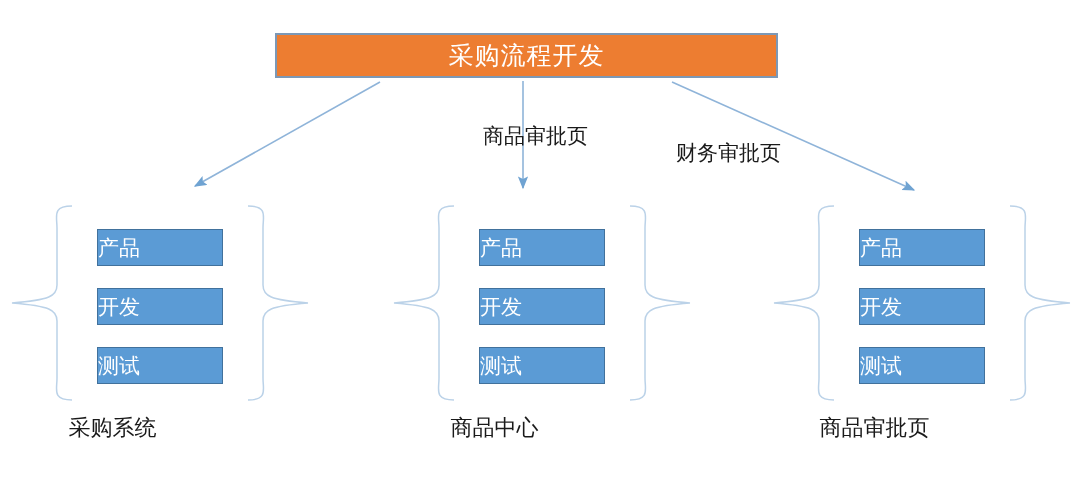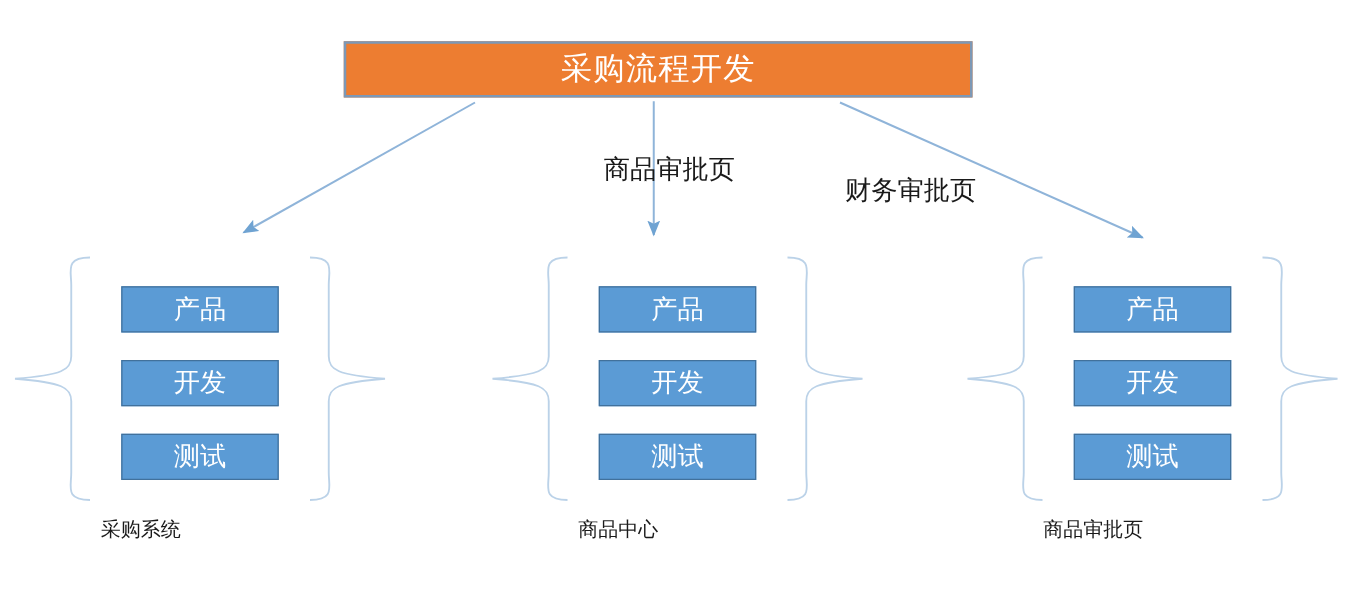--- a/index.html
+++ b/index.html
@@ -75,36 +75,35 @@
     width: 126px;
   }
   .item-box {
     width: 126px;
     height: 37px;
     background: #5B9BD5;
     border: 1px solid #41719C;
     box-sizing: border-box;
     display: flex;
     align-items: center;
-    justify-content: center;
     margin-bottom: 22px;
   }
   .item-box .item-text {
     color: #FFFFFF;
     font-size: 21px;
     line-height: 1;
   }
   .group-caption {
     position: absolute;
     left: 0;
     top: 212px;
     width: 225px;
     text-align: center;
     color: #1A1A1A;
-    font-size: 16px;
+    font-size: 22px;
     line-height: 1;
   }
 </style>
 </head>
 <body>
 
 <div id="canvas">
 
   <div id="title-box">
     <span class="title-text">采购流程开发</span>

